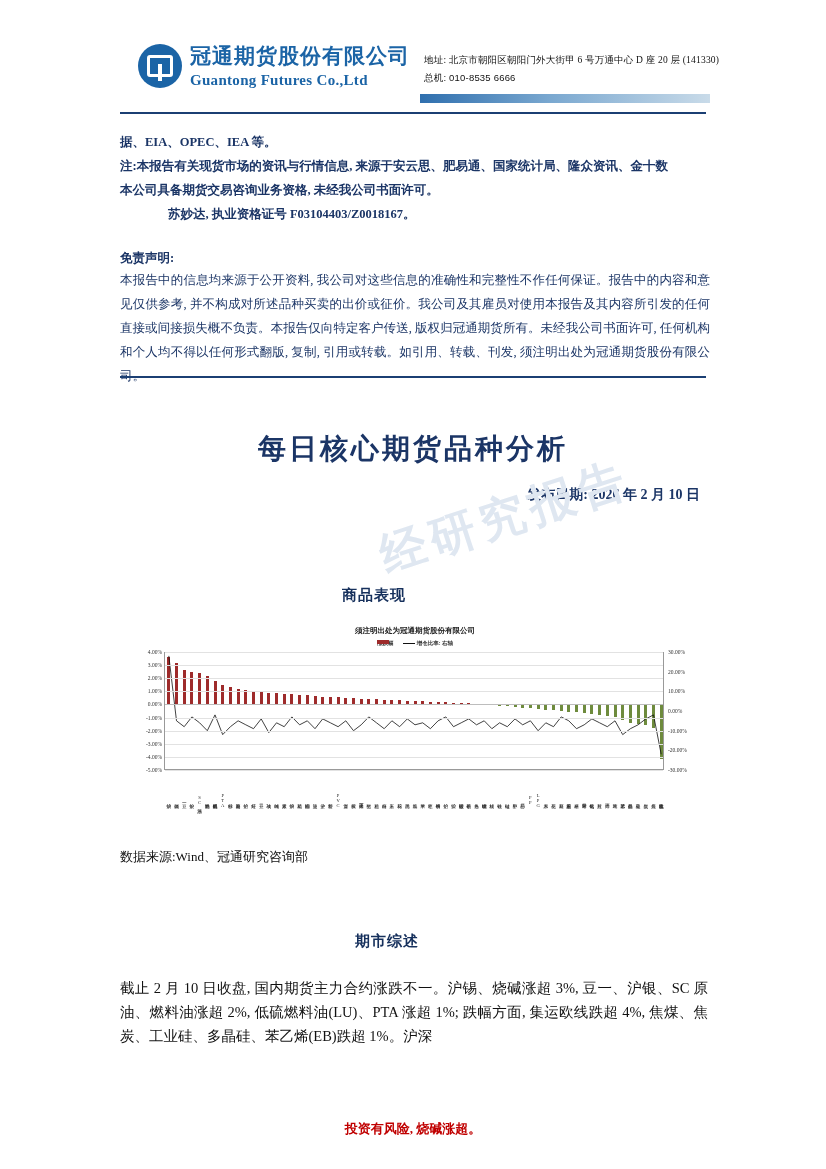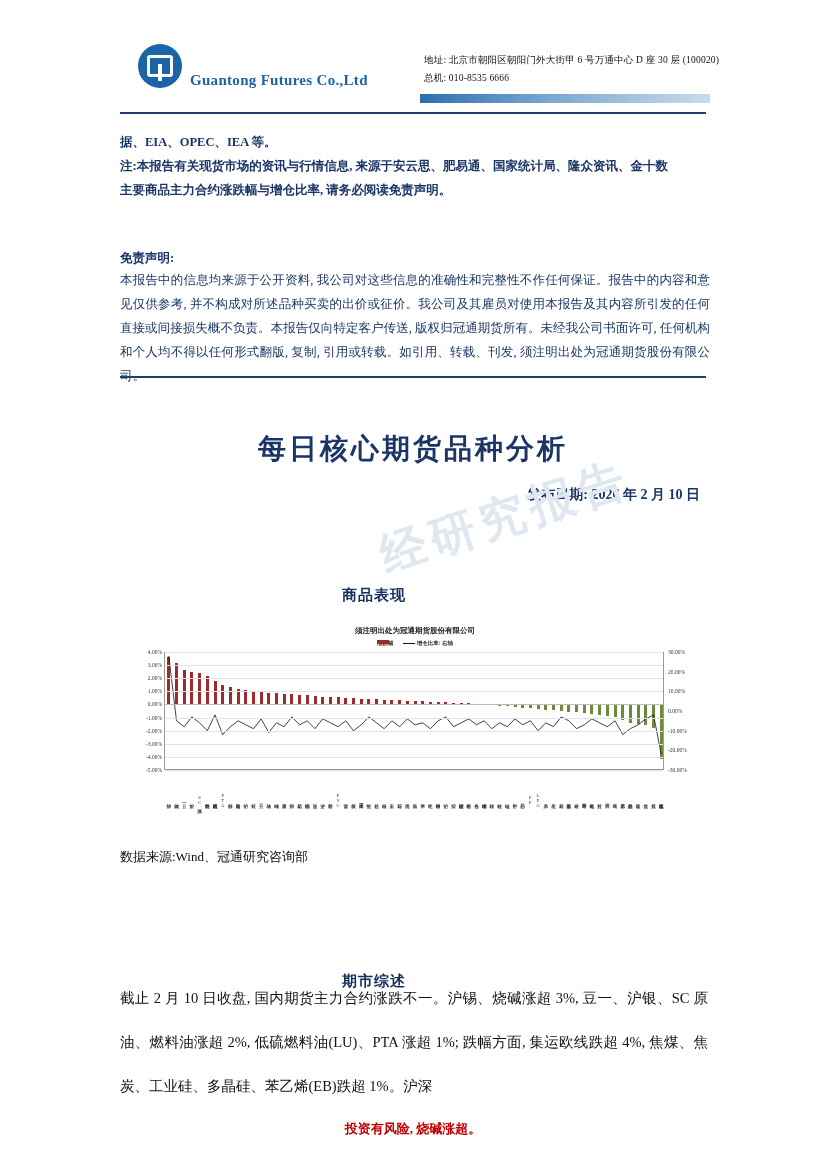--- a/index.html
+++ b/index.html
@@ -37,21 +37,21 @@
     position:absolute;left:190px;top:54px;
     font-family:"Liberation Serif",serif;
     font-size:15px;font-weight:bold;color:#1b64a6;letter-spacing:.3px;
   }
   .addr1{
     position:absolute;left:424px;top:36px;
     font-size:9.5px;color:#111;font-family:"Liberation Serif",serif;letter-spacing:.2px;
   }
   .addr2{
     position:absolute;left:424px;top:54px;
-    font-size:9.5px;color:#111;font-family:Liberation Serif, serif;letter-spacing:.2px;
+    font-size:9.5px;color:#111;font-family:Liberation Sans, sans-serif;letter-spacing:.2px;
   }
   .header-bar{
     position:absolute;left:420px;top:76px;width:290px;height:9px;
     background:linear-gradient(90deg,#2f6fae 0%,#7aa8d0 45%,#c9dbe9 100%);
   }
   .header-rule{
     position:absolute;left:120px;top:112px;width:586px;height:2px;background:#1b3f73;
   }
 
   
@@ -92,21 +92,21 @@
     transform:rotate(-18deg);transform-origin:left top;
     white-space:nowrap;pointer-events:none;
   }
 
   
   .sec-h{
     position:absolute;width:748px;text-align:center;
     font-size:15px;font-weight:bold;color:#16305c;letter-spacing:1px;
   }
   .sec-commodity{top:586px;}
-  .sec-market{top:972px;}
+  .sec-market{top:932px;margin-left:13px;}
 
   
   .chart-wrap{position:absolute;left:120px;top:620px;width:590px;height:220px;}
   .chart-title{
     position:absolute;left:0;top:6px;width:590px;text-align:center;
     font-size:7.5px;font-weight:bold;color:#222;
   }
   .legend{
     position:absolute;left:0;top:20px;width:590px;text-align:center;font-size:5.5px;color:#333;
   }
@@ -133,46 +133,48 @@
     writing-mode:vertical-rl;text-orientation:upright;letter-spacing:0;
     white-space:nowrap;overflow:hidden;height:56px;
   }
   .src{
     position:absolute;left:120px;top:848px;font-size:13px;color:#111;
   }
 
   
   .body-text{
     position:absolute;left:120px;top:976px;width:588px;
-    font-size:14.5px;line-height:44px;color:#111;text-align:justify;
+    font-size:14.5px;line-height:24px;color:#111;text-align:justify;
   }
 
   .footer{
     position:absolute;left:0;top:1120px;width:826px;text-align:center;
     font-size:13px;font-weight:bold;color:#c00000;
   }
 </style>
 </head>
 <body>
 
 <div class="page">
 
   <div class="header">
     <div class="logo-mark"></div>
+    <div class="logo-text-cn">冠通期货股份有限公司</div>
     <div class="logo-text-en">Guantong Futures Co.,Ltd</div>
-    <div class="addr1">地址: 北京市朝阳区朝阳门外大街甲 6 号万通中心 D 座 30 层 (100020)</div>
+    <div class="addr1">地址: 北京市朝阳区朝阳门外大街甲 6 号万通中心 D 座 20 层 (141330)</div>
     <div class="addr2">总机: 010-8535 6666</div>
     <div class="header-bar"></div>
   </div>
   <div class="header-rule"></div>
 
   <div class="note">
     <p>据、EIA、OPEC、IEA 等。</p>
     <p>注:本报告有关现货市场的资讯与行情信息, 来源于安云思、肥易通、国家统计局、隆众资讯、金十数</p>
-    <p>主要商品主力合约涨跌幅与增仓比率, 请务必阅读免责声明。</p>
+    <p>本公司具备期货交易咨询业务资格, 未经我公司书面许可。</p>
+    <p class="indent">苏妙达, 执业资格证号 F03104403/Z0018167。</p>
   </div>
 
   <div class="disclaim-title">免责声明:</div>
   <div class="disclaim-body">本报告中的信息均来源于公开资料, 我公司对这些信息的准确性和完整性不作任何保证。报告中的内容和意见仅供参考, 并不构成对所述品种买卖的出价或征价。我公司及其雇员对使用本报告及其内容所引发的任何直接或间接损失概不负责。本报告仅向特定客户传送, 版权归冠通期货所有。未经我公司书面许可, 任何机构和个人均不得以任何形式翻版, 复制, 引用或转载。如引用、转载、刊发, 须注明出处为冠通期货股份有限公司。</div>
   <div class="disclaim-rule"></div>
 
   <div class="doc-title">每日核心期货品种分析</div>
   <div class="pub-date">发布日期: 2026 年 2 月 10 日</div>
   <div class="watermark">经研究报告</div>
 

